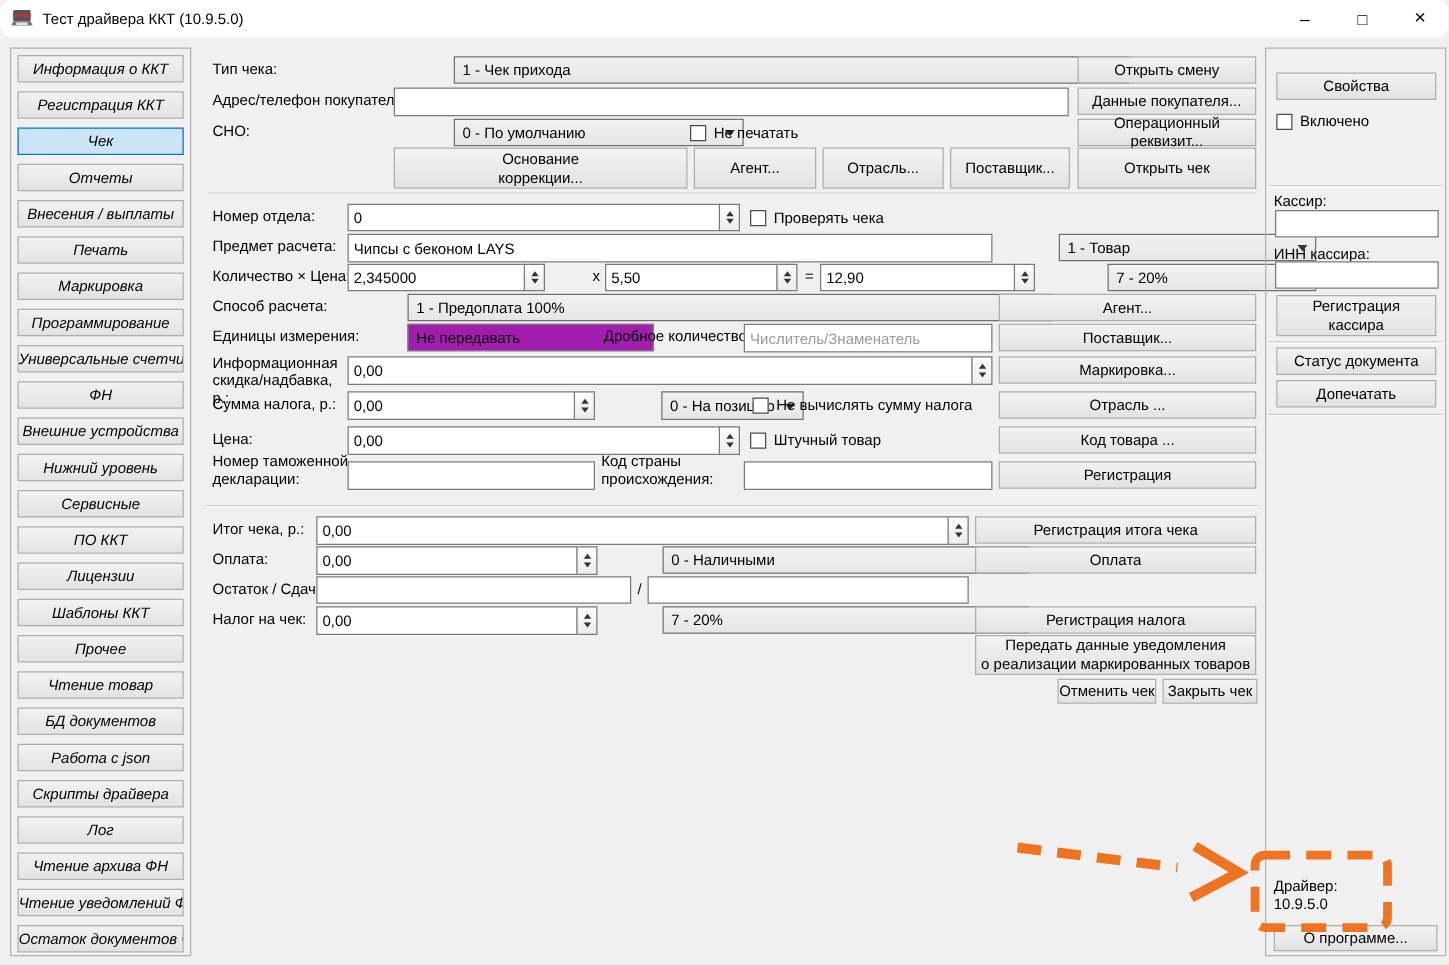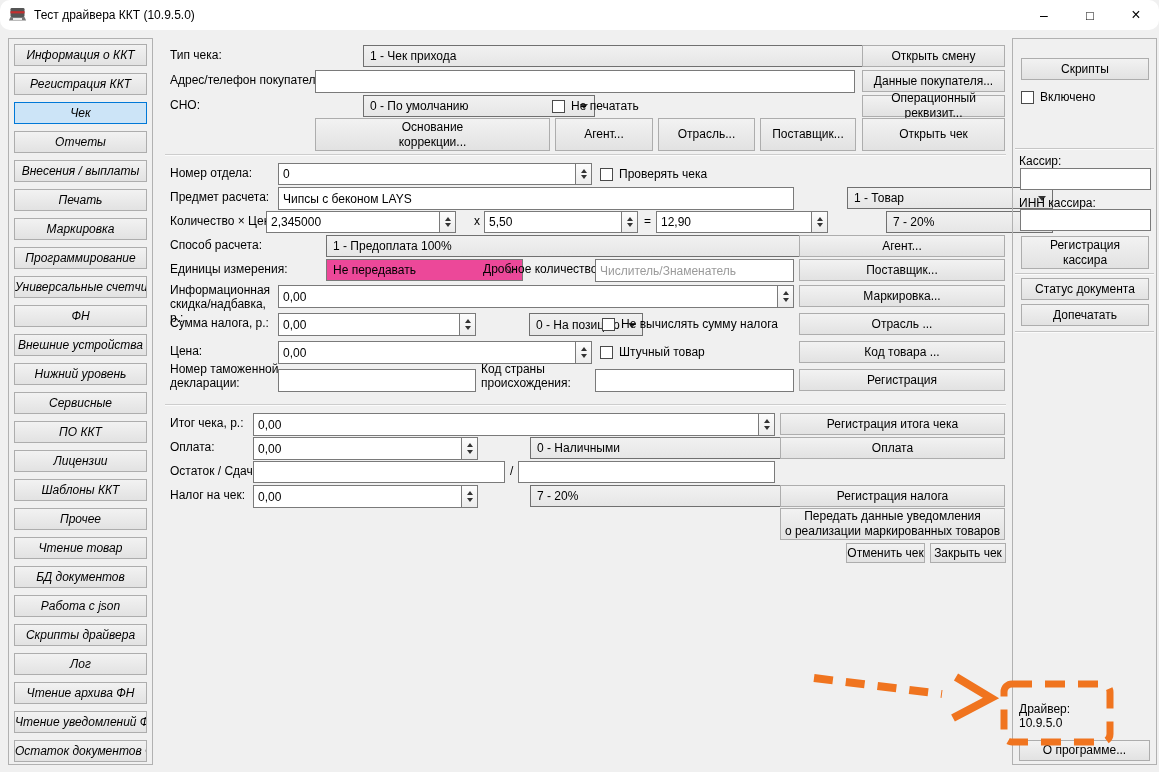--- a/index.html
+++ b/index.html
@@ -34,21 +34,21 @@
             font-family:inherit; font-size:12px; color:#000; }
   .tinput::placeholder { color:#9a9a9a; opacity:1; }
   .btn { position:absolute; background:linear-gradient(#f2f2f2,#e2e2e2); border:1px solid #adadad;
          font-family:inherit; font-size:12px; color:#000; display:flex; align-items:center;
          justify-content:center; text-align:center; white-space:pre-line; line-height:1.25; }
   .combo { position:absolute; height:22px; background:linear-gradient(#f1f1f1,#e6e6e6);
            border:1px solid #707070; display:flex; align-items:center; padding:0 6px;margin-left:48px; }
   .combo .txt { flex:1; white-space:nowrap; overflow:hidden; }
   .combo .arr { width:0; height:0; border:4px solid transparent; border-top:5px solid #333;
                 margin-top:5px; margin-left:4px; }
-  .combo.white { background:#ec4899; border-color:#7a7a7a; }
+  .combo.white { background:#a21caf; border-color:#7a7a7a; }
   .combo.white .chev { width:7px; height:7px; border-right:1px solid #444; border-bottom:1px solid #444;
                        transform:rotate(45deg); margin:-3px 2px 0 4px; }
   .spin { position:absolute; display:flex; }
   .spin .tinput { position:relative; flex:1; min-width:0; height:100%; }
   .sbtns { width:17px; margin-left:-1px; border:1px solid #7a7a7a; background:linear-gradient(#fdfdfd,#ececec);
            display:flex; flex-direction:column; align-items:center; justify-content:space-evenly; }
   .sarr-up { width:0; height:0; border:3px solid transparent; border-bottom:4px solid #333; }
   .sarr-dn { width:0; height:0; border:3px solid transparent; border-top:4px solid #333; }
   .check { position:absolute; display:flex; align-items:center; gap:6px; height:22px; }
   .check .box { width:13px; height:13px; background:#fff; border:1px solid #4a4a4a; flex:0 0 auto; }
@@ -150,21 +150,21 @@
 </div>
 
 <span class="lbl" style="left:170px;top:190px">Предмет расчета:</span>
 <input class="tinput" style="left: 278px; top: 187px; width: 516px; height: 23px;" value="Чипсы с беконом LAYS">
 <div class="combo" style="left:799px;top:187px;width:206px">
   <span class="txt">1 - Товар</span>
     <span class="arr"></span>
 </div>
 
 <span class="lbl" style="left:170px;top:214px">Количество × Цена:</span>
-<div class="spin" style="left:266px;top:211px;width:190px;height:22px">
+<div class="spin" style="left:278px;top:211px;width:158px;height:22px">
   <input class="tinput" value="2,345000" style="">
   <span class="sbtns">
       <span class="sarr-up"></span>
       <span class="sarr-dn"></span>
     </span>
 </div>
 <span class="lbl" style="left:474px;top:214px">x</span>
 <div class="spin" style="left:484px;top:211px;width:154px;height:22px">
   <input class="tinput" value="5,50" style="">
   <span class="sbtns">
@@ -293,21 +293,21 @@
     <span class="arr"></span>
 </div>
 <button class="btn" style="left:780px;top:485px;width:225px;height:22px">Регистрация налога</button>
 
 <button class="btn" style="left:780px;top:508px;width:225px;height:32px">Передать данные уведомления
 о реализации маркированных товаров</button>
 <button class="btn" style="left:846px;top:543px;width:79px;height:20px">Отменить чек</button>
 <button class="btn" style="left:930px;top:543px;width:76px;height:20px">Закрыть чек</button>
 
 <div class="panel right-panel">
-  <button class="btn" style="left:8px;top:19px;width:128px;height:22px">Скрипты</button>
+  <button class="btn" style="left:8px;top:19px;width:128px;height:22px">Свойства</button>
   <div class="check" style="left:8px;top:47px">
     <span class="box"></span>
       <span>Включено</span>
   </div>
   <div class="hr" style="left:2px;top:109px;width:139px"></div>
   <span class="lbl" style="left:6px;top:115px">Кассир:</span>
   <input class="tinput" style="left: 7px; top: 129px; width: 131px; height: 22px;" value="">
   <span class="lbl" style="left:6px;top:157px">ИНН кассира:</span>
   <input class="tinput" style="left: 7px; top: 170px; width: 131px; height: 22px;" value="">
   <button class="btn" style="left:8px;top:197px;width:128px;height:33px">Регистрация

